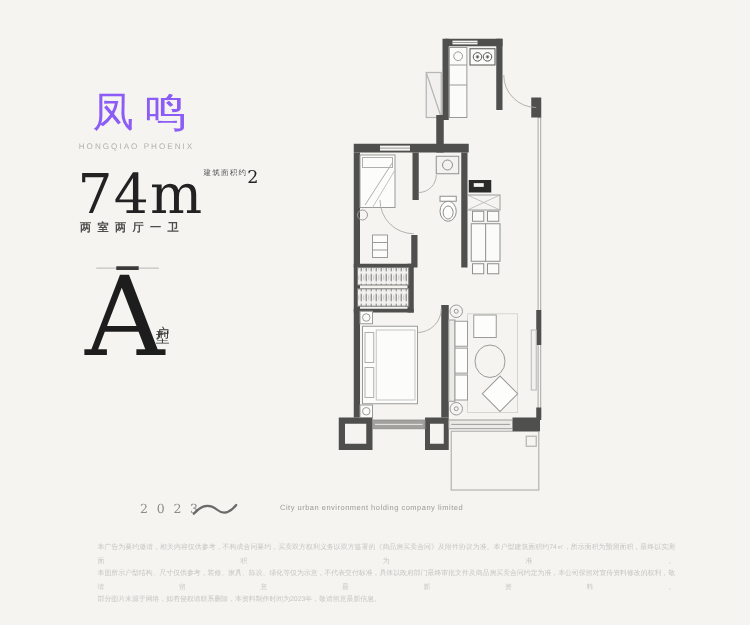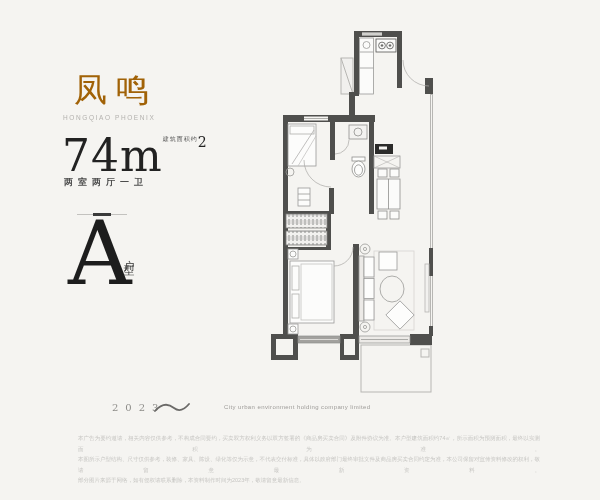--- a/index.html
+++ b/index.html
@@ -8,21 +8,21 @@
     background:#f5f4f1;
     font-family:"Liberation Sans", sans-serif;
     color:#333;
   }
   .abs{position:absolute;}
 
   
   .brand-title{
     left:74px;top:68px;
     font-family:Liberation Mono, monospace;
-    font-size:33px;font-weight:500;color:#a16207;letter-spacing:9px;
+    font-size:33px;font-weight:500;color:#8b5cf6;letter-spacing:9px;
   }
   .brand-sub{
     left:63px;top:114px;
     font-size:6.5px;color:#b3b1ae;letter-spacing:1.6px;
   }
   .area-row{left:62px;top:134px;white-space:nowrap;}
   .area-big{
     font-family:"DejaVu Serif", serif;
     font-size:44px;color:#222;letter-spacing:1px;line-height:1;
   }

